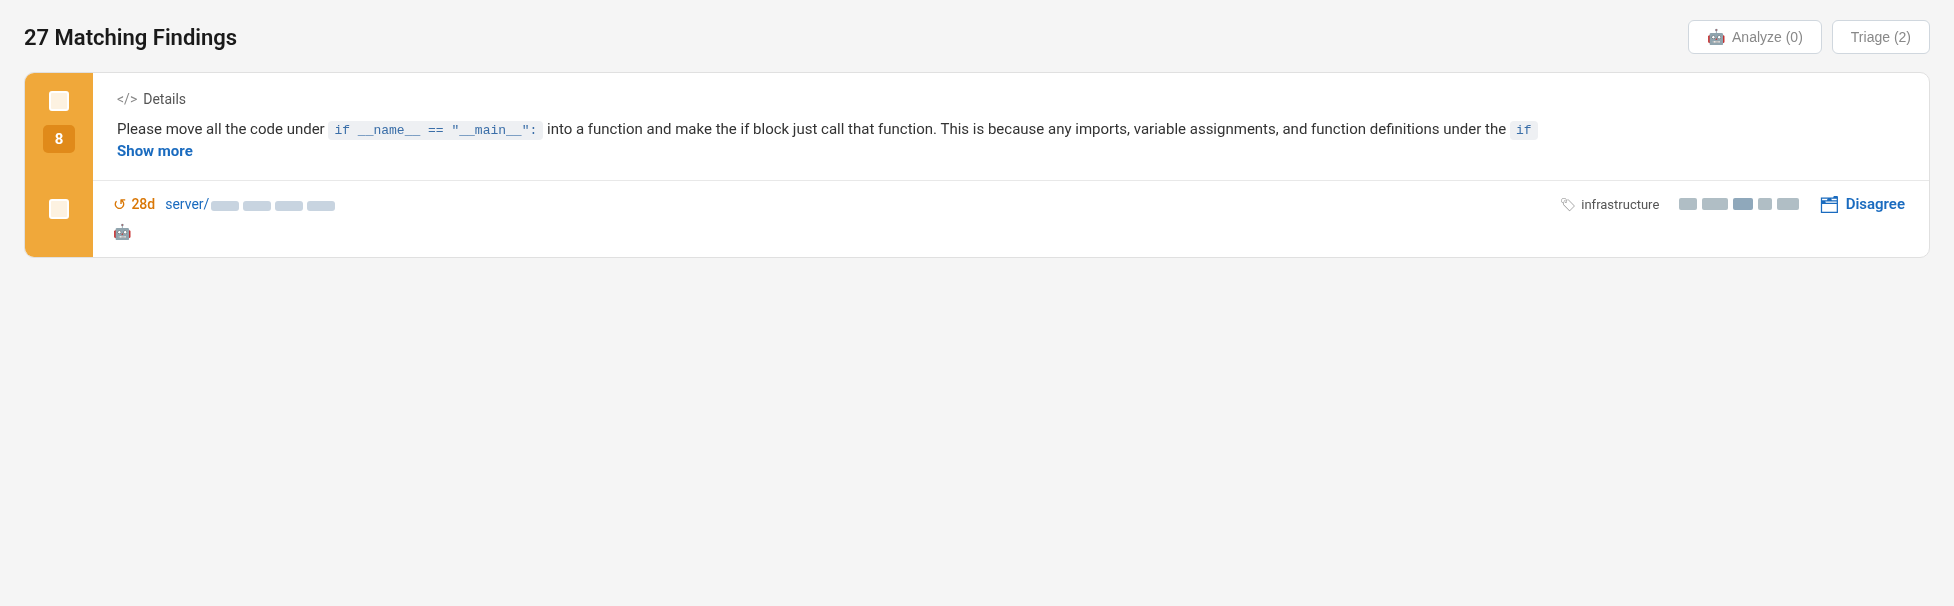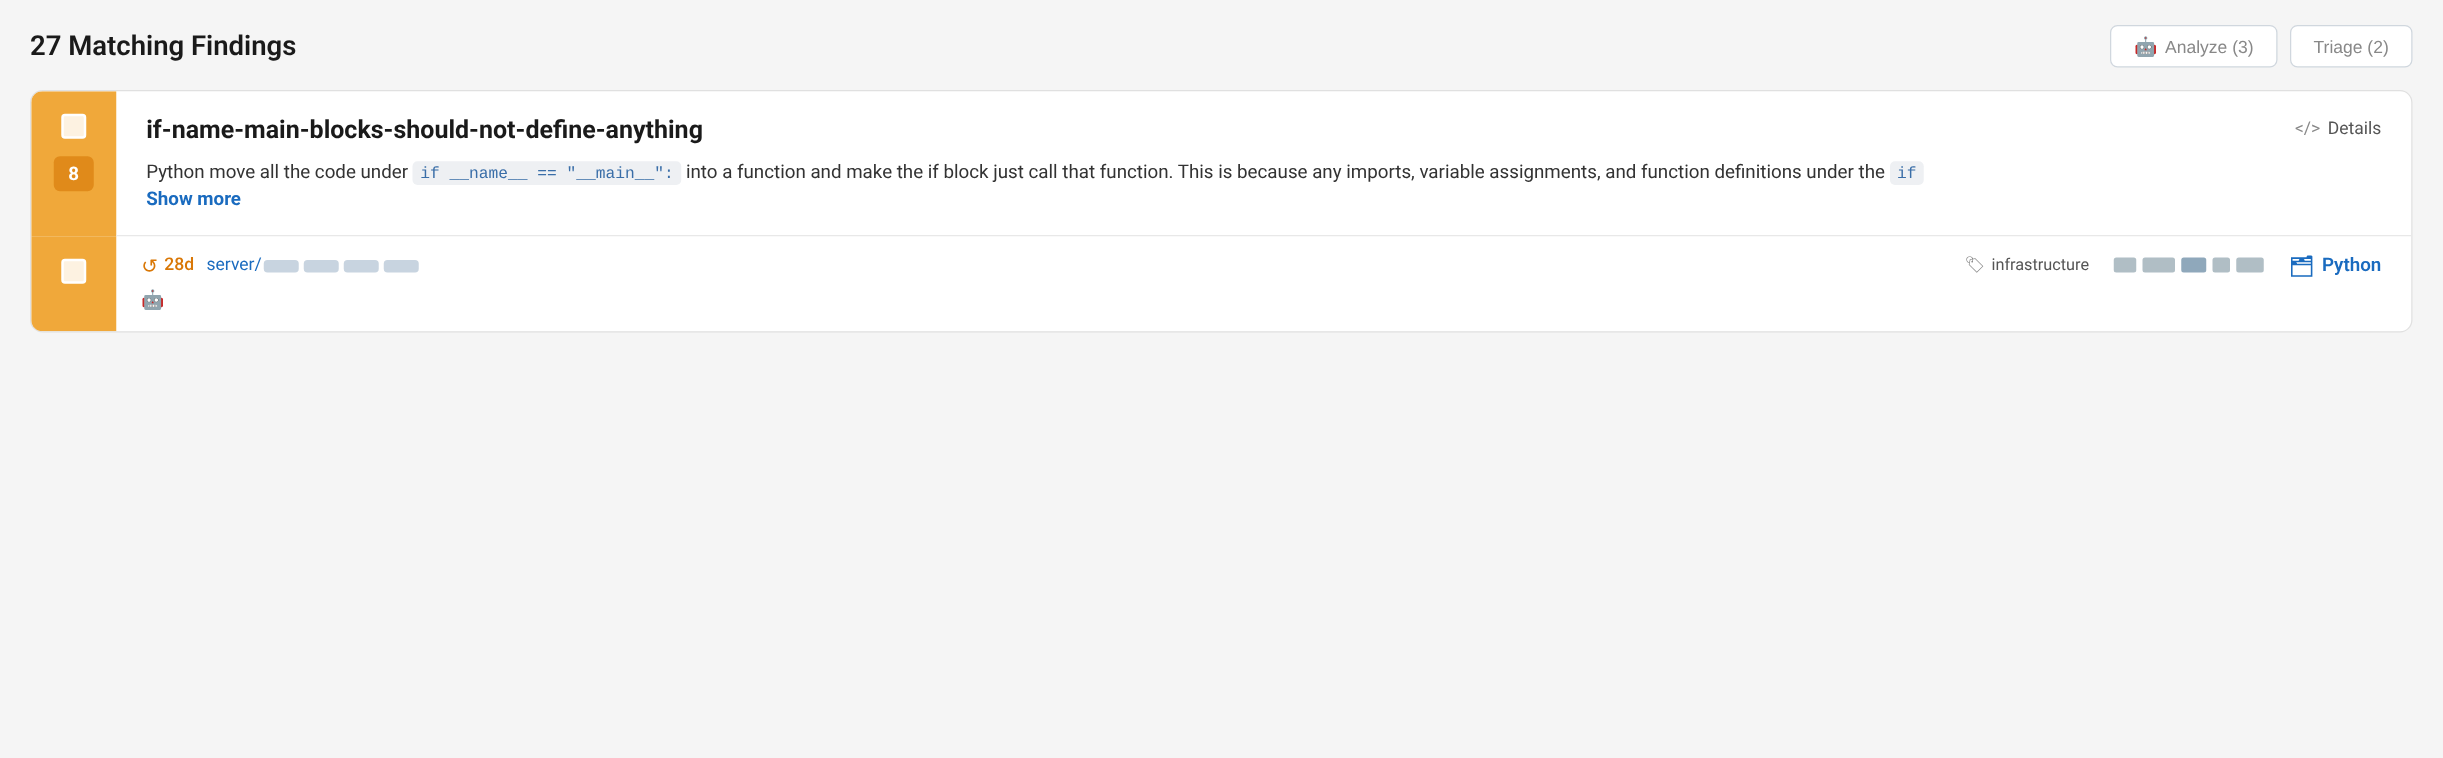--- a/index.html
+++ b/index.html
@@ -271,45 +271,44 @@
 </head>
 <body>
 
 <div class="page-container">
 
   <div class="header-row">
     <h1 class="page-title">27 Matching Findings</h1>
     <div class="header-actions">
       <button class="action-btn">
         <span class="btn-icon">🤖</span>
-        <span>Analyze (3)</span>
+        <span>Analyze (0)</span>
       </button>
       <button class="action-btn">
         <span>Triage (2)</span>
       </button>
     </div>
   </div>
 
   <div class="finding-card">
 
     <div class="finding-header-section">
       <div class="finding-sidebar-bar">
         <div class="finding-checkbox"></div>
         <div class="finding-count-badge">8</div>
       </div>
       <div class="finding-main-content">
         <div class="finding-title-row">
-          <span class="finding-title">if-name-main-blocks-should-not-define-anything</span>
           <div class="finding-language">
             <span class="lang-icon">&lt;/&gt;</span>
             <span>Details</span>
           </div>
         </div>
         <div class="finding-description">
-          <span>Python move all the code under </span><code class="inline-code">if __name__ == "__main__":</code><span> into a function and make the if block just call that function. This is because any imports, variable assignments, and function definitions under the </span><code class="inline-code">if</code>
+          <span>Please move all the code under </span><code class="inline-code">if __name__ == "__main__":</code><span> into a function and make the if block just call that function. This is because any imports, variable assignments, and function definitions under the </span><code class="inline-code">if</code>
         </div>
         <span class="show-more-link">Show more</span>
       </div>
     </div>
 
     <div class="finding-result-section">
       <div class="result-sidebar-bar">
         <div class="result-checkbox"></div>
       </div>
       <div class="result-main">
@@ -330,21 +329,21 @@
             </div>
             <div class="code-blocks">
               <span class="code-block-rect" style="width:18px;"></span>
               <span class="code-block-rect" style="width:26px;"></span>
               <span class="code-block-rect" style="width:20px; background:#8fa8bb;"></span>
               <span class="code-block-rect" style="width:14px;"></span>
               <span class="code-block-rect" style="width:22px;"></span>
             </div>
             <div class="details-link">
               <span class="details-icon">🗂</span>
-              <span>Python</span>
+              <span>Disagree</span>
             </div>
           </div>
         </div>
         <div class="result-bottom-row">
           <span class="bot-icon">🤖</span>
         </div>
       </div>
     </div>
 
   </div>

